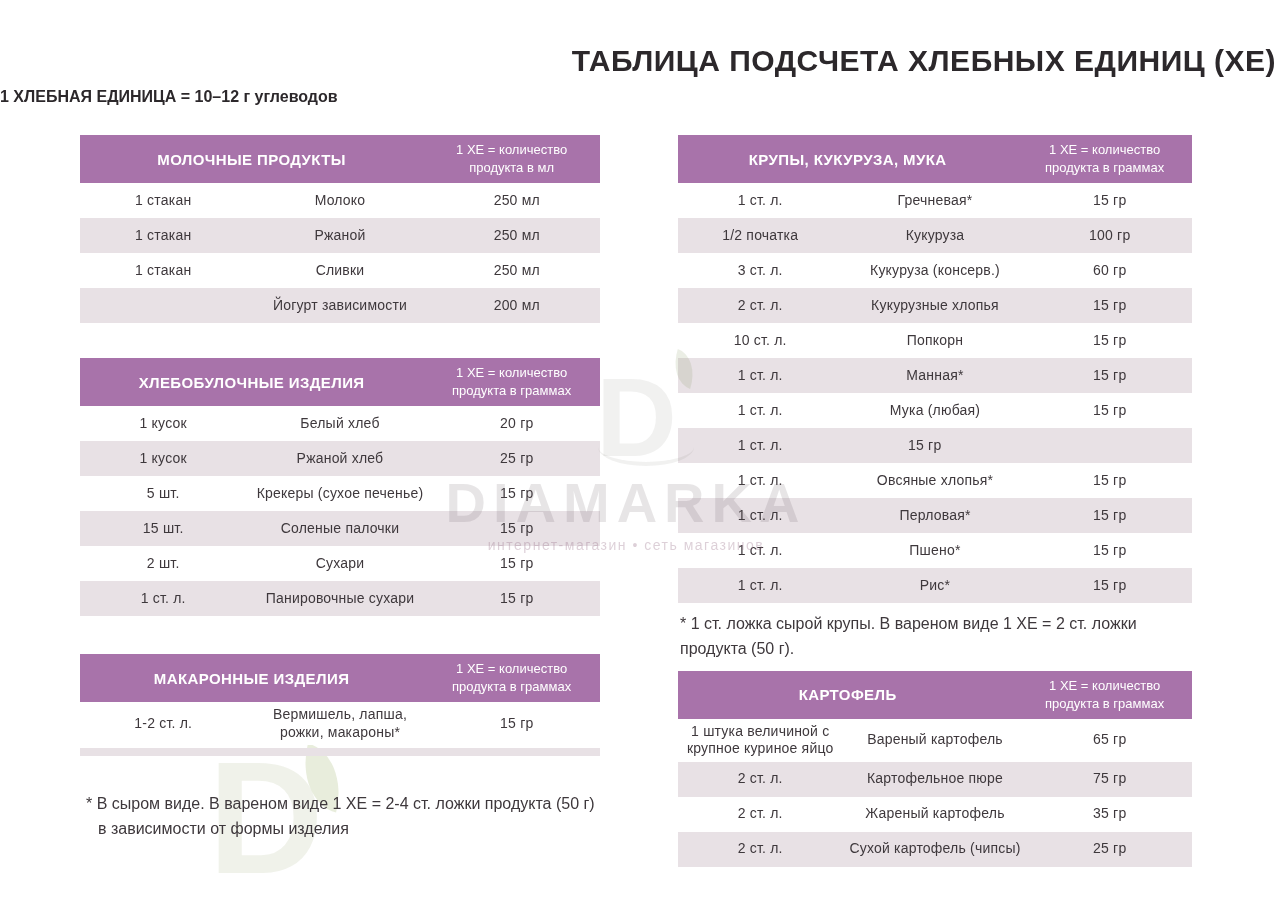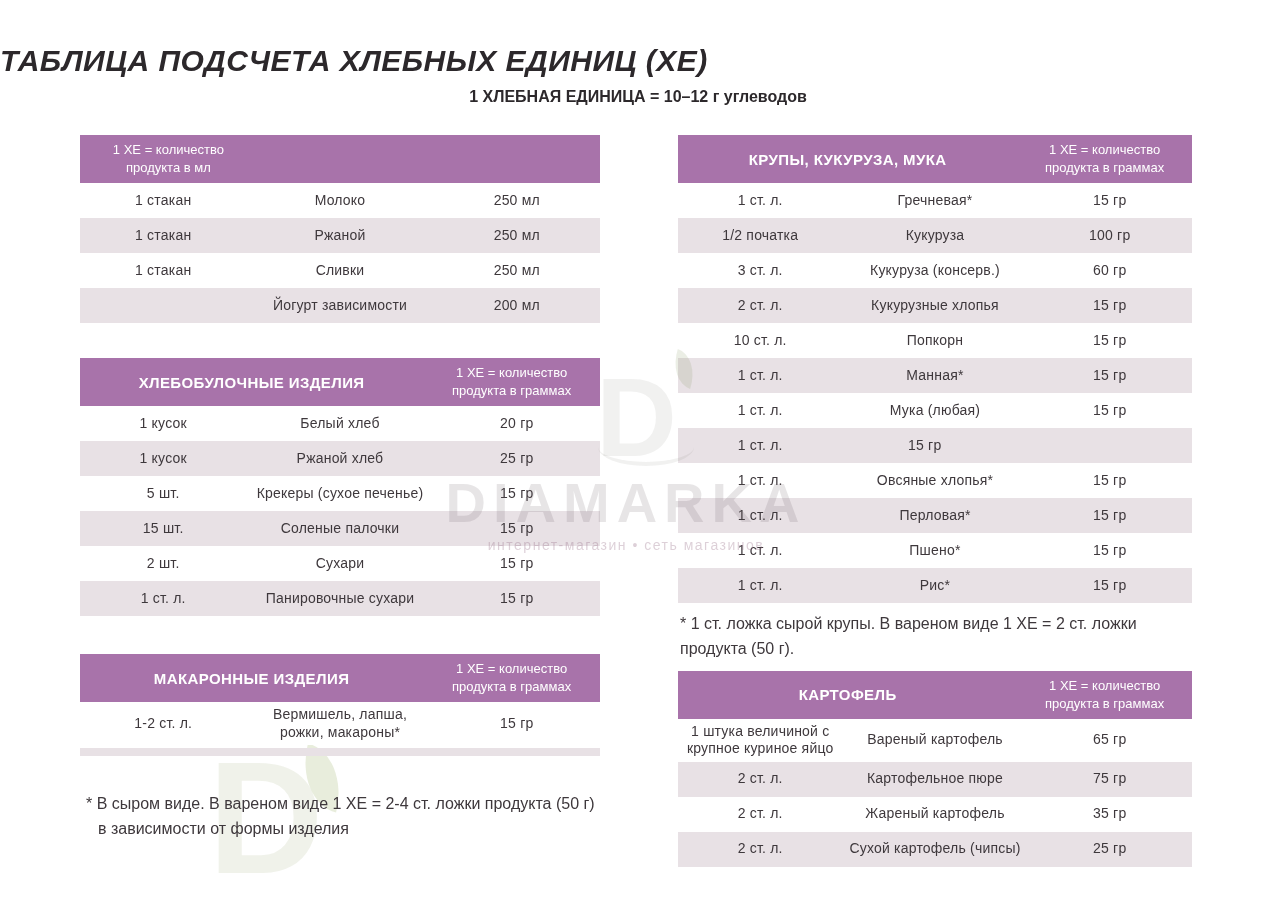--- a/index.html
+++ b/index.html
@@ -1,25 +1,25 @@
 <!DOCTYPE html>
 <html style="--purple: #a873aa; --rowalt: #e8e1e5;"><head>
 <meta charset="utf-8">
 <style>
   html,body{margin:0;padding:0;background:#ffffff;}
   .page{
     position:relative;width:1276px;height:910px;overflow:hidden;background:#ffffff;
     font-family:"Liberation Sans","DejaVu Sans",sans-serif;color:#3e383c;
   }
   .page-title{
-    position:absolute;top:44px;left:0;width:1276px;text-align:left;margin:0;
-    font-size:30px;font-weight:800;letter-spacing:.5px;color:#2c282b;font-style:italic;
+    position:absolute;top:44px;left:0;width:1276px;text-align:right;margin:0;
+    font-size:30px;font-weight:800;letter-spacing:.5px;color:#2c282b;
   }
   .page-subtitle{
-    position:absolute;top:88px;left:0;width:1276px;text-align:center;
+    position:absolute;top:88px;left:0;width:1276px;text-align:left;
     font-size:16px;font-weight:700;color:#2c282b;
   }
   .col{position:absolute;top:135px;}
   .col-left{left:80px;width:520px;}
   .col-right{left:678px;width:514px;}
   .tbl{width:100%;}
   .thead{
     display:flex;align-items:center;min-height:48px;background:var(--purple);
     color:#ffffff;
   }
@@ -64,20 +64,21 @@
 <body>
 
 <div class="page">
 
   <h1 class="page-title">ТАБЛИЦА ПОДСЧЕТА ХЛЕБНЫХ ЕДИНИЦ (ХЕ)</h1>
   <div class="page-subtitle">1 ХЛЕБНАЯ ЕДИНИЦА = 10–12 г углеводов</div>
 
   <div class="col col-left">
     <section class="tbl">
         <div class="thead">
+          <div class="th-title">МОЛОЧНЫЕ ПРОДУКТЫ</div>
           <div class="th-unit">
             <div>1 ХЕ = количество</div>
             <div>продукта в мл</div>
           </div>
         </div>
         <div class="trow">
           <div class="cell c-qty">1 стакан</div>
           <div class="cell c-product">Молоко</div>
           <div class="cell c-amount">250 мл</div>
         </div>

